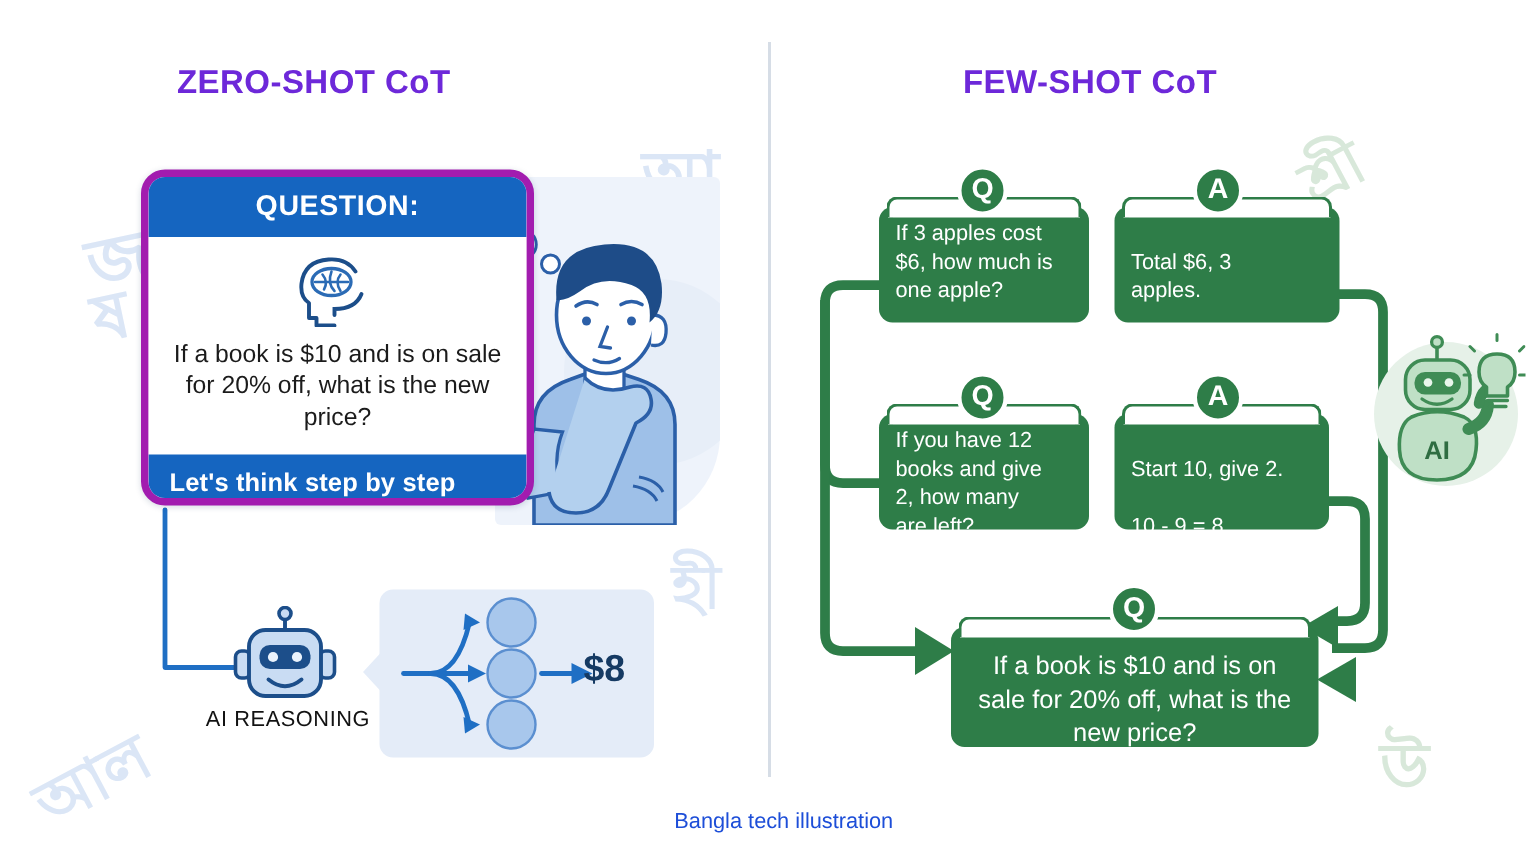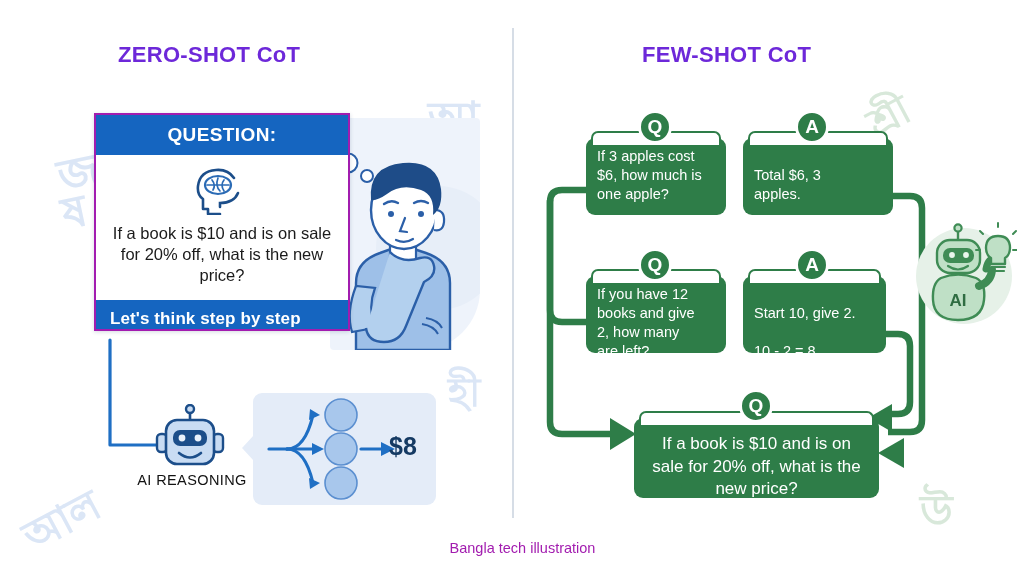--- a/index.html
+++ b/index.html
@@ -53,24 +53,24 @@
   }
   .person-bg::after{
     content:""; position:absolute; right:-12px; top:78px;
     width:120px; height:120px; border-radius:50%;
     background:#eaf1f8; z-index:-1;
   }
 
   .qcard {
     position: absolute; left: 94px; top: 113px;
     width: 252px;
-    border-radius: 0;
+    border-radius: 16px;
     overflow: hidden;
     box-shadow: 0 1px 4px rgba(20,50,90,.18);
-    border: 2px solid #a21caf;
+    border: 5px solid #a21caf;
     background: #fff;
     z-index: 4;
   }
   .qcard-head {
     background: #1565c0; color: #fff;
     font-size: 19px; font-weight: 700;
     text-align: center; padding: 9px 0 9px;
     letter-spacing: .4px;
   }
   .qcard-body {
@@ -151,21 +151,21 @@
 
   .aibot-bg{
     position:absolute; right:12px; top:228px;
     width:96px; height:96px; border-radius:50%;
     background:#e6f1e8;
   }
 
   .caption {
     position: absolute; left: 0; right: 0; top: 540px;
     text-align: center;
-    font-size: 14.5px; color: #a21caf; padding-left: 21px;
+    font-size: 14.5px; color: #1d4ed8; padding-left: 21px;
   }
 
   svg { display: block; }
   .conn { position: absolute; left: 0; top: 0; pointer-events: none; }
 </style>
 </head>
 <body>
 
 <div class="stage">
 
@@ -298,21 +298,21 @@
   <div class="gbox" style="left:586px;top:276px;width:140px;height:77px;">
     <div class="rail"></div>
     <div class="gtext">If you have 12 books and give 2, how many are left?</div>
   </div>
   <div class="badge" style="left:638px;top:248px;">Q</div>
 
   <div class="gbox" style="left:743px;top:276px;width:143px;height:77px;">
     <div class="rail"></div>
     <div class="gtext">
       <div>Start 10, give 2.</div>
-      <div>10 - 2 = 8.</div>
+      <div>10 - 9 = 8.</div>
       <div class="ans">Answer: 8.</div>
     </div>
   </div>
   <div class="badge" style="left:795px;top:248px;">A</div>
 
   <div class="gbox final" style="left:634px;top:418px;width:245px;height:80px;">
     <div class="rail"></div>
     <div class="gtext">If a book is $10 and is on sale for 20% off, what is the new price?</div>
   </div>
   <div class="badge" style="left:739px;top:389px;">Q</div>

